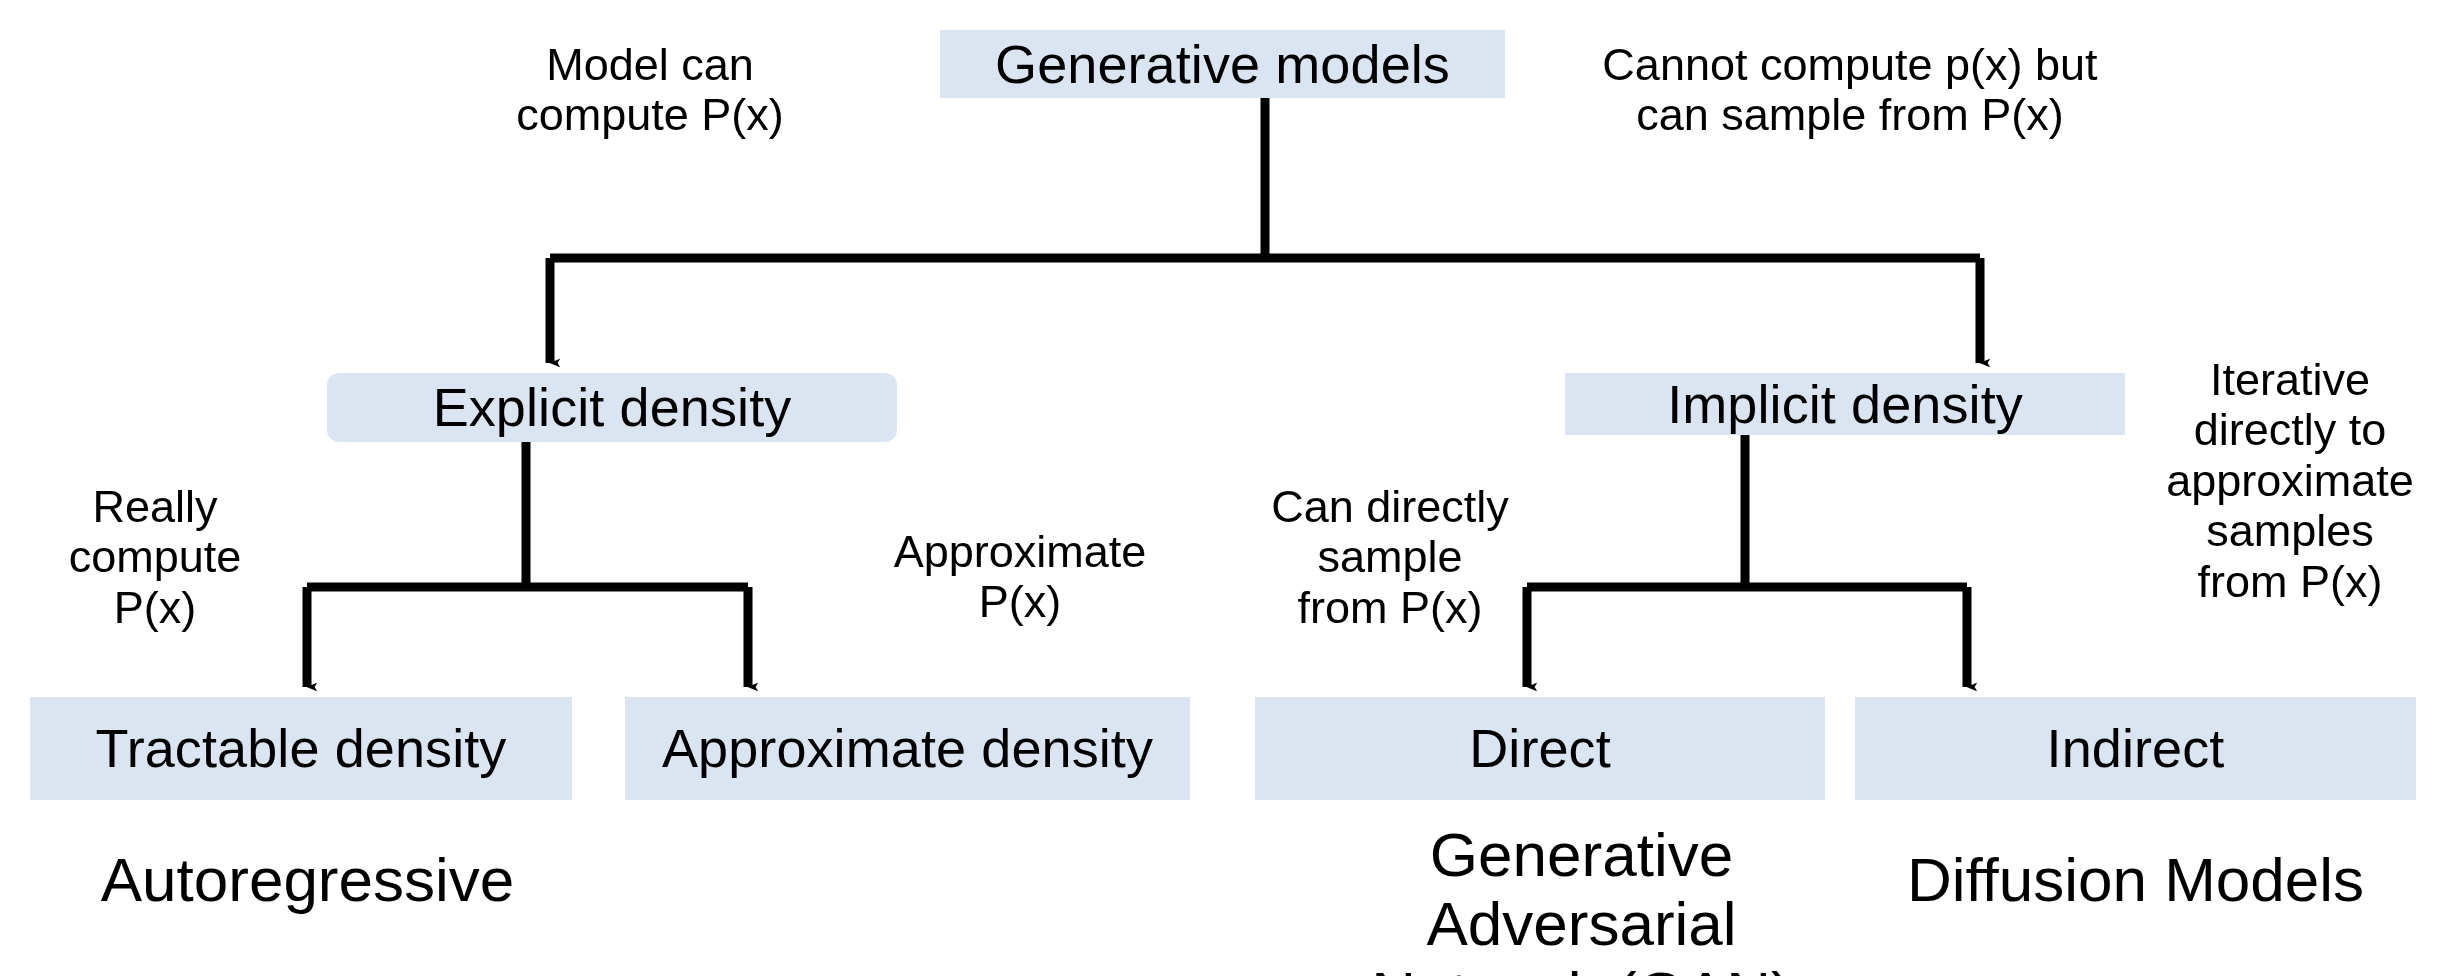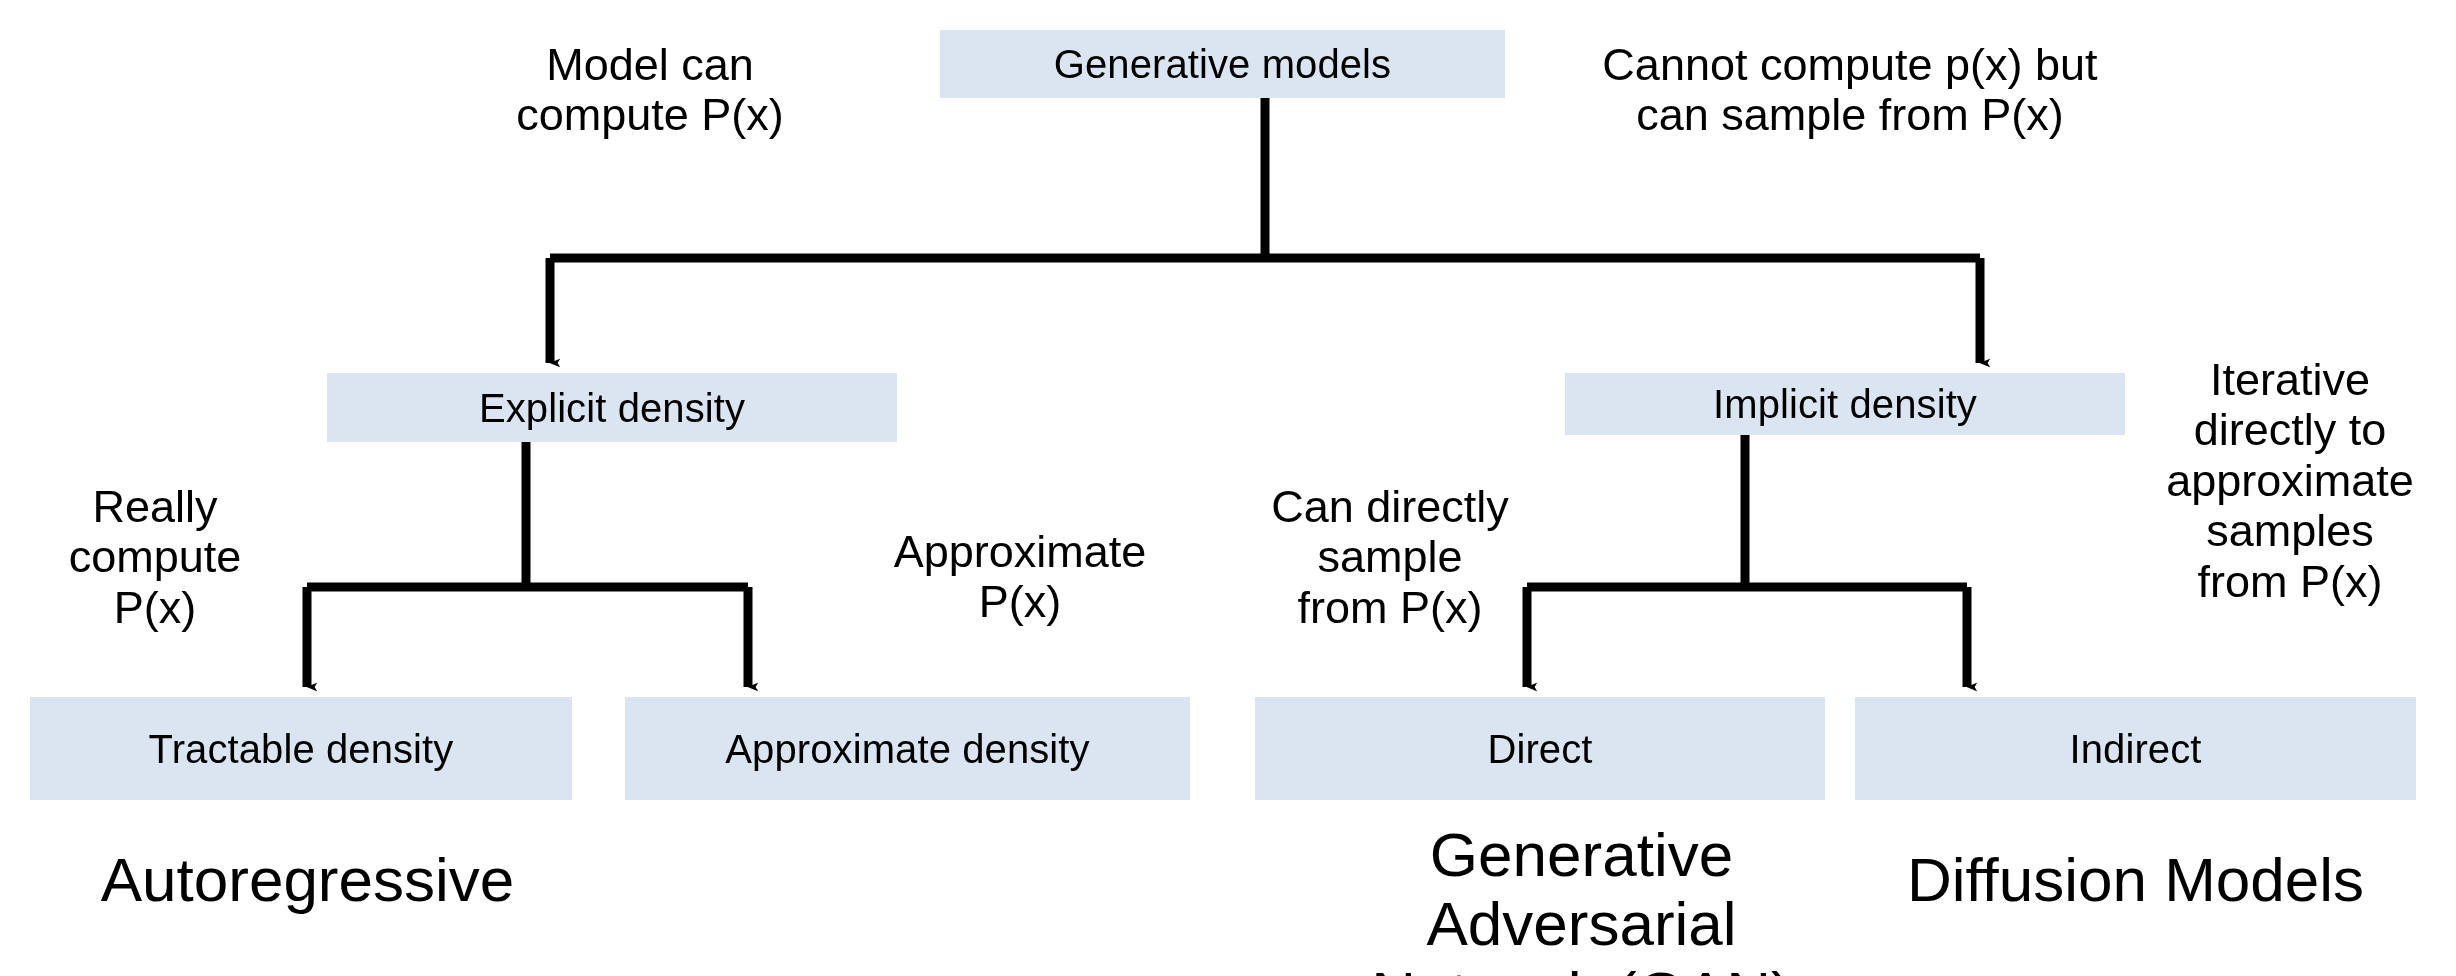--- a/index.html
+++ b/index.html
@@ -22,21 +22,21 @@
     position: absolute;
     background: #dbe5f1;
     display: flex;
     align-items: center;
     justify-content: center;
     box-sizing: border-box;
     line-height: 1.05;
     white-space: nowrap;
   }
   .node-label {
-    font-size: 40px;
+    font-size: 54px;
     font-weight: 400;
     letter-spacing: 0.1px;
   }
   
   .edge-label {
     position: absolute;
     font-size: 45px;
     line-height: 1.12;
     text-align: center;
     white-space: pre-line;
@@ -100,21 +100,21 @@
   <div class="node" style="left:940px; top:30px; width:565px; height:68px;">
     <span class="node-label">Generative models</span>
   </div>
 
   <div class="edge-label" style="left:420px; top:40px; width:460px;">Model can
 compute P(x)</div>
 
   <div class="edge-label" style="left:1540px; top:40px; width:620px;">Cannot compute p(x) but
 can sample from P(x)</div>
 
-  <div class="node" style="left:327px; top:373px; width:570px; height:69px;">
+  <div class="node" style="left:327px; top:373px; width:570px; height:69px;border-radius:12px;">
     <span class="node-label">Explicit density</span>
   </div>
 
   <div class="node" style="left:1565px; top:373px; width:560px; height:62px;">
     <span class="node-label">Implicit density</span>
   </div>
 
   <div class="edge-label" style="left:20px; top:482px; width:270px;">Really
 compute
 P(x)</div>

